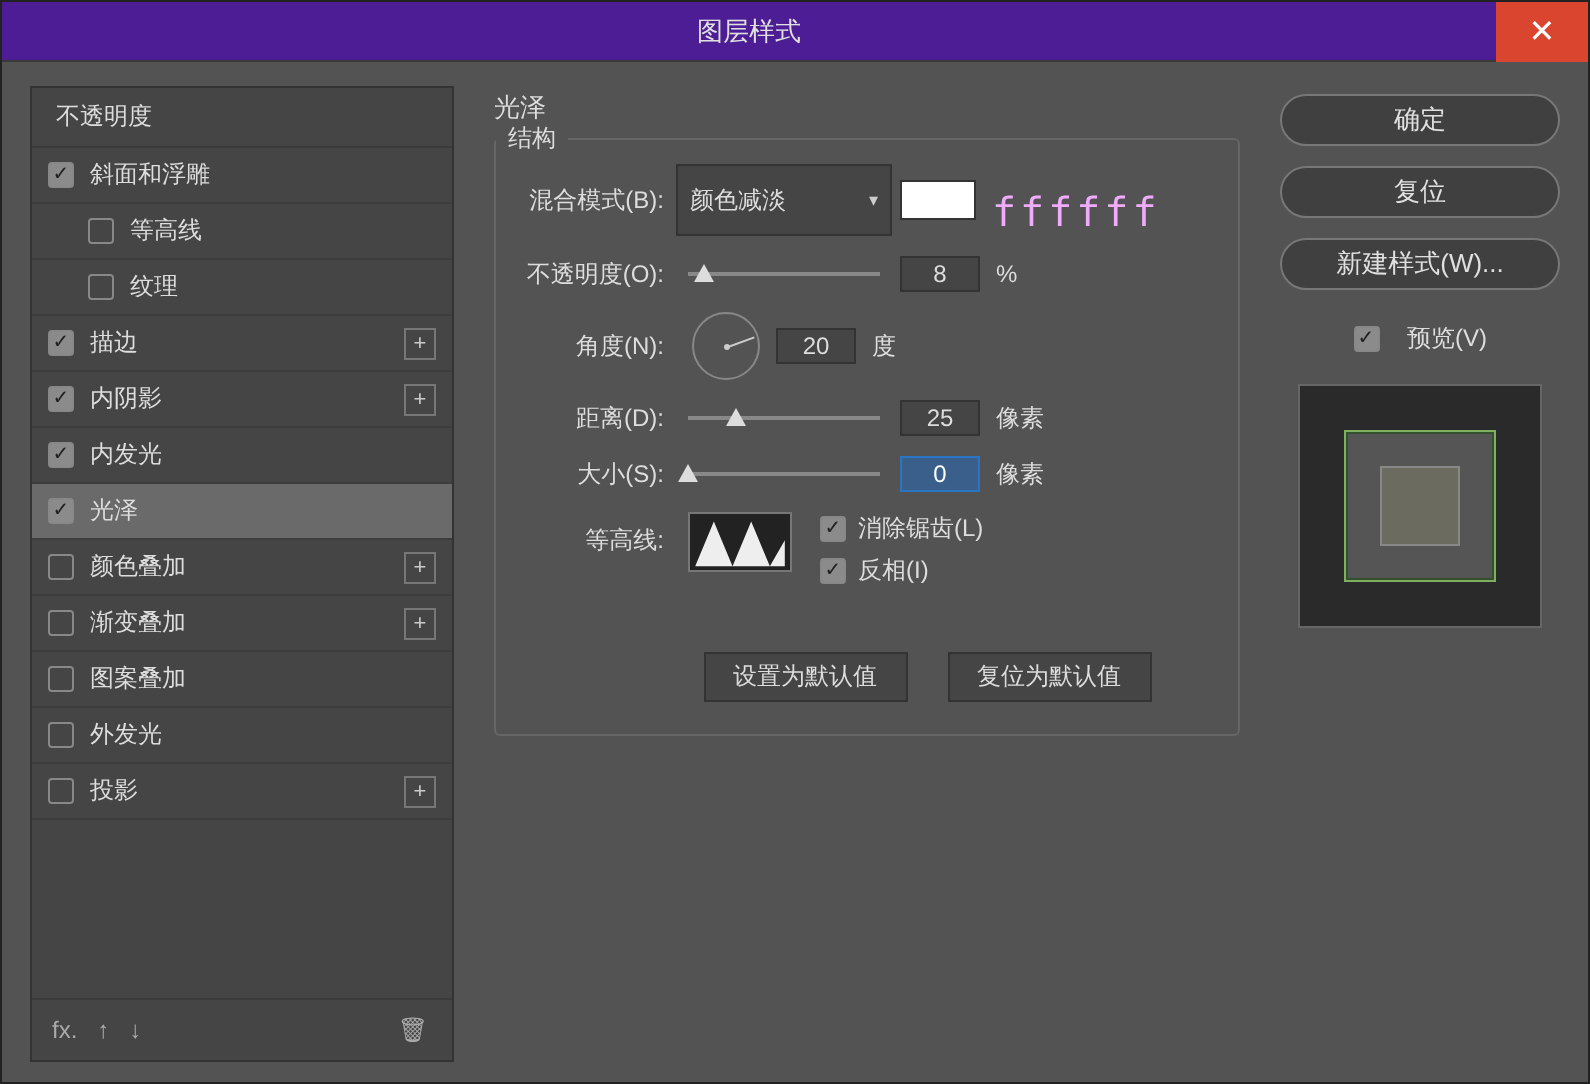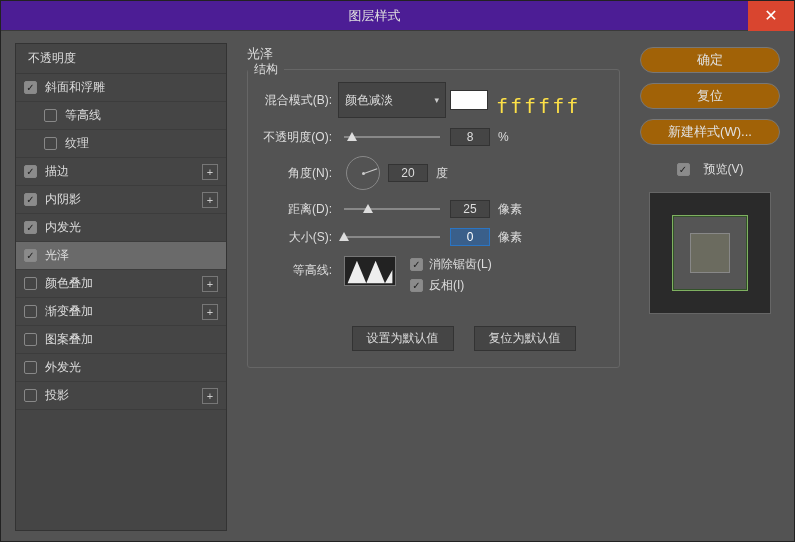--- a/index.html
+++ b/index.html
@@ -24,37 +24,37 @@
 .footer-icon.trash { margin-left: auto; margin-right: 2px; }
 .mid-panel { flex: 1; position: relative; padding: 2px 6px; }
 .section-title { color: #ddd; font-size: 13px; margin-bottom: 6px; }
 .fieldset { border: 1px solid #666; border-radius: 3px; padding: 12px 10px 16px; position: relative; }
 .legend { position: absolute; top: -9px; left: 0; background: #535353; padding: 0 6px; color: #ddd; font-size: 12px; }
 .row { display: flex; align-items: center; margin-bottom: 10px; }
 .row-label { width: 74px; text-align: right; color: #ddd; font-size: 12px; margin-right: 6px; }
 .select { width: 108px; height: 36px; background: #454545; border: 1px solid #333; color: #ddd; font-size: 12px; display: flex; align-items: center; justify-content: space-between; padding: 0 6px; cursor: pointer; }
 .select .arrow { font-size: 9px; color: #ccc; }
 .color-swatch { width: 38px; height: 20px; background: #fff; border: 1px solid #333; margin-left: 4px; cursor: pointer; }
-.hex { color: #fde047; font-family: monospace; font-size: 20px; margin-left: 8px; letter-spacing: 2px; margin-top: 12px; }
+.hex { color: #f0abfc; font-family: monospace; font-size: 20px; margin-left: 8px; letter-spacing: 2px; margin-top: 12px; }
 .slider-track { width: 96px; height: 2px; background: #888; position: relative; margin: 0 10px 0 6px; }
 .slider-thumb { position: absolute; top: -4px; width: 0; height: 0; border-left: 5px solid transparent; border-right: 5px solid transparent; border-bottom: 9px solid #ddd; transform: translateX(-5px); }
 .numbox { width: 40px; height: 18px; background: #454545; border: 1px solid #333; color: #ddd; font-size: 12px; text-align: center; line-height: 16px; }
 .numbox.active { background: #3a5f8a; color: #fff; border: 1px solid #2a75c4; }
 .unit { color: #ddd; font-size: 12px; margin-left: 8px; }
 .angle-dial { width: 34px; height: 34px; border: 1px solid #888; border-radius: 50%; position: relative; margin: 0 8px; }
 .angle-dial::after { content: ""; position: absolute; top: 16px; left: 17px; width: 14px; height: 1px; background: #ccc; transform: rotate(-20deg); transform-origin: left center; }
 .angle-dial::before { content: ""; position: absolute; top: 15px; left: 15px; width: 3px; height: 3px; background: #ccc; border-radius: 50%; }
 .contour-thumb { width: 52px; height: 30px; background: #222; border: 1px solid #777; margin-left: 6px; position: relative; overflow: hidden; cursor: pointer; }
 .contour-thumb svg { width: 100%; height: 100%; }
 .cb-row { display: flex; align-items: center; color: #ddd; font-size: 12px; margin-bottom: 4px; }
 .cb-row .cb { margin-right: 6px; }
 .btn-row { display: flex; gap: 20px; justify-content: center; margin-top: 28px; padding-left: 60px; }
 .flat-btn { background: #454545; border: 1px solid #333; color: #ddd; font-size: 12px; padding: 3px 14px; cursor: pointer; }
 .right-panel { width: 140px; display: flex; flex-direction: column; gap: 10px; padding-top: 4px; }
-.pill-btn { height: 26px; border: 1px solid #777; border-radius: 13px; background: #a16207; color: #e0e0e0; font-size: 13px; display: flex; align-items: center; justify-content: center; cursor: pointer; }
+.pill-btn { height: 26px; border: 1px solid #777; border-radius: 13px; background: #404040; color: #e0e0e0; font-size: 13px; display: flex; align-items: center; justify-content: center; cursor: pointer; }
 .preview-row { display: flex; align-items: center; justify-content: center; gap: 6px; margin-top: 6px; color: #ddd; font-size: 12px; }
 .preview-box { width: 122px; height: 122px; background: #2a2a2a; border: 1px solid #666; margin: 4px auto 0 auto; display: flex; align-items: center; justify-content: center; }
 .preview-inner1 { width: 76px; height: 76px; border: 1px solid #7fb061; box-shadow: 0 0 0 1px #33512a inset; display: flex; align-items: center; justify-content: center; background: #555; }
 .preview-inner2 { width: 40px; height: 40px; background: #6b6b5f; border: 1px solid #888; }
 </style>
 </head>
 <body>
 
 <div class="window">
 
@@ -115,20 +115,26 @@
           <div class="style-item">
             <span class="cb"></span>
             <span>外发光</span>
           </div>
           <div class="style-item">
             <span class="cb"></span>
             <span>投影</span>
             <span class="plus-btn">+</span>
           </div>
         </div>
+      <div class="left-footer">
+        <span class="footer-icon">fx.</span>
+        <span class="footer-icon">↑</span>
+        <span class="footer-icon">↓</span>
+        <span class="footer-icon trash">🗑</span>
+      </div>
     </div>
 
     <div class="mid-panel">
       <div class="section-title">光泽</div>
       <div class="fieldset">
         <div class="legend">结构</div>
 
         <div class="row">
           <div class="row-label">混合模式(B):</div>
           <div class="select">

